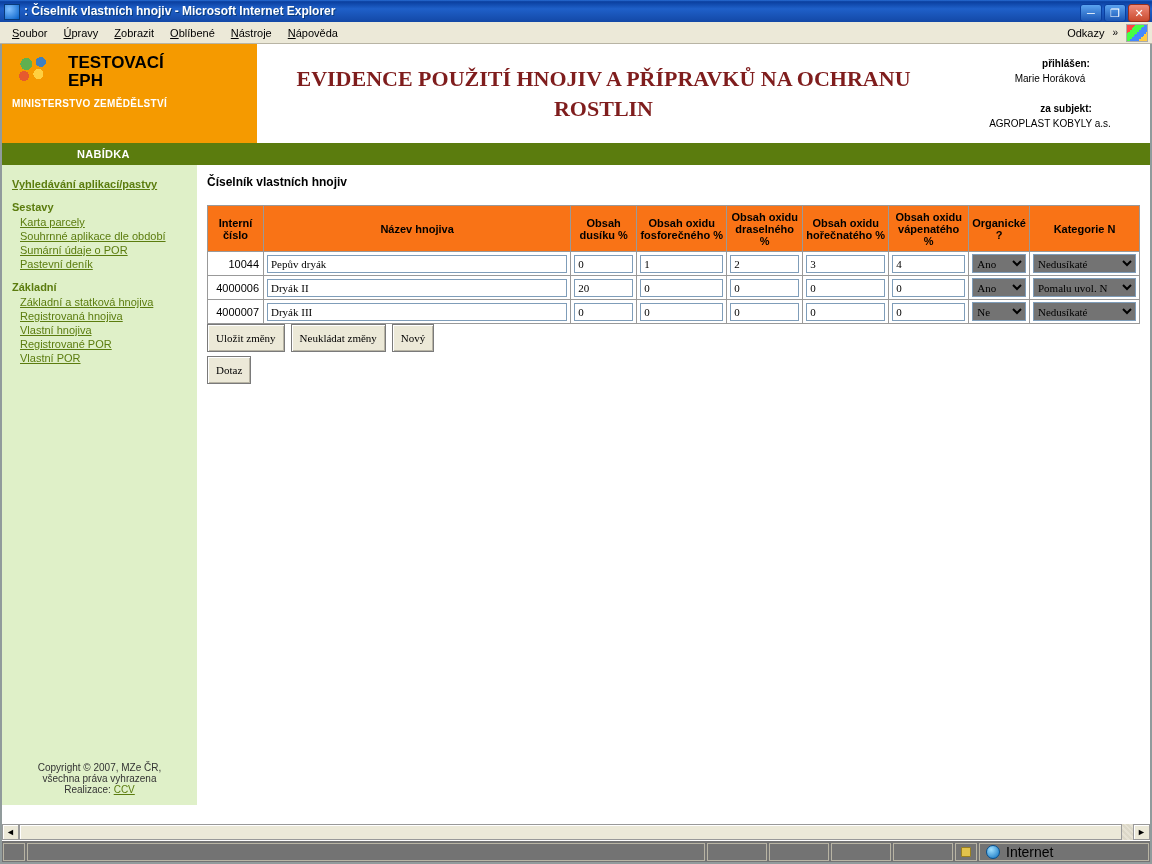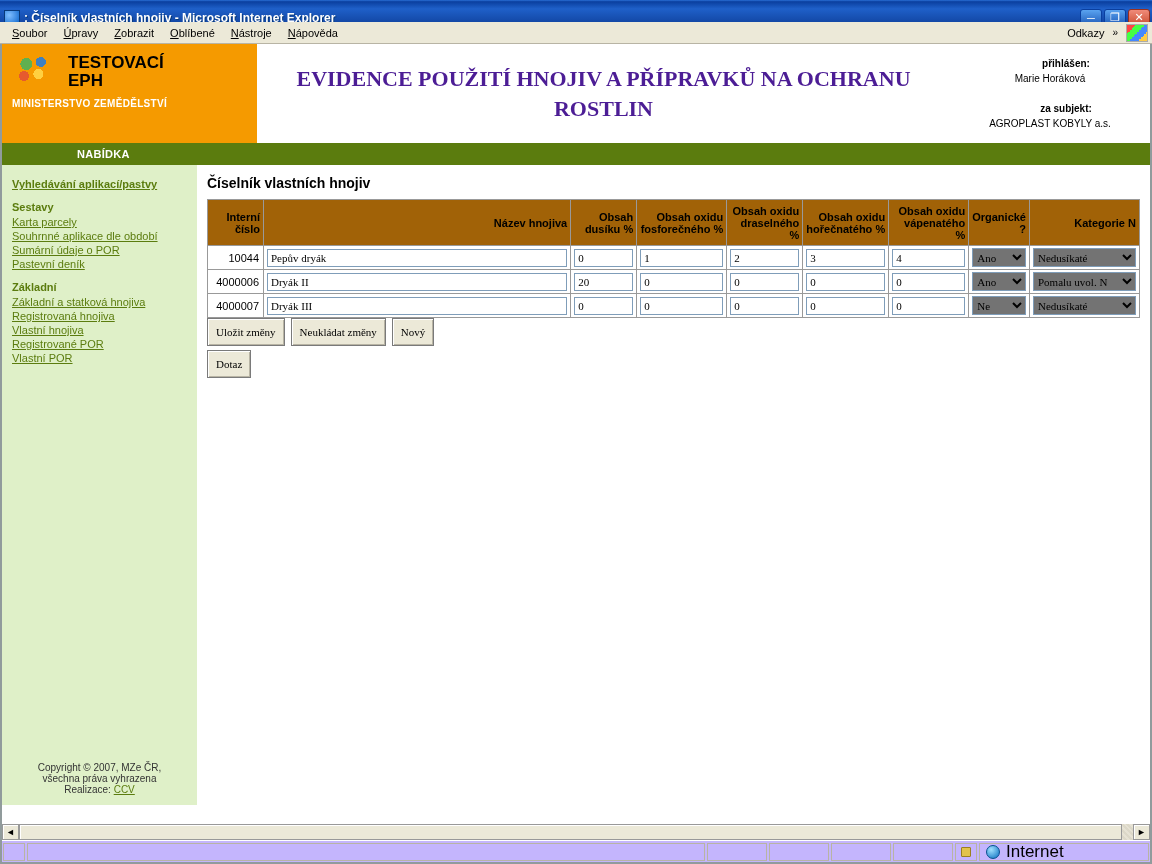--- a/index.html
+++ b/index.html
@@ -11,22 +11,22 @@
     overflow: hidden;
   }
   .window { width: 1152px; height: 864px; display: flex; flex-direction: column; }
 
   
   .titlebar {
     height: 22px;
     background: linear-gradient(to bottom, #2a6fd6 0%, #0a3f9f 8%, #1f60c9 40%, #1348a6 100%);
     color: #fff;
     display: flex;
-    align-items: center;
-    padding: 13px 2px 0 4px;
+    align-items: flex-start;
+    padding: 4px 2px 0 4px;
     font-size: 12px;
   }
   .titlebar .ticon {
     width: 16px; height: 16px; margin-right: 4px;
     background: radial-gradient(circle at 30% 30%, #7fbfff, #0560c9);
     border: 1px solid #083a7a;
   }
   .titlebar .ttext { flex: 1; font-weight: bold; text-shadow: 1px 1px 0 #083a7a; }
   .winbtns { display: flex; gap: 2px; }
   .winbtn {
@@ -83,21 +83,21 @@
   .logo-text { font-family: Arial Black, Arial; font-weight: 900; font-size: 17px; line-height: 18px; }
   .logo-sub { font-size: 10px; font-weight: bold; margin-top: 6px; color: #fff; letter-spacing: 0.3px; }
   .title-cell {
     flex: 1;
     display: flex;
     align-items: center;
     justify-content: center;
     padding: 12px 8px;
   }
   .app-title {
-    color: #4c1d95;
+    color: #7f1d1d;
     font-family: Georgia, serif;
     font-weight: bold;
     font-size: 22px;
     text-align: center;
     line-height: 1.35;
   }
   .user-cell {
     width: 200px;
     text-align: center;
     font-size: 10px;
@@ -123,30 +123,30 @@
     width: 195px;
     background: #dff0c8;
     padding: 8px 10px 10px 10px;
     font-size: 11px;
     display: flex;
     flex-direction: column;
   }
   .sidebar a { color: #5b7c0e; text-decoration: underline; cursor: pointer; display: block; padding: 1px 0; }
   .sidebar .hdr { color: #5b7c0e; font-weight: bold; margin-top: 10px; margin-bottom: 2px; }
   .sidebar a.toplink { font-weight: bold; margin-top: 4px; }
-  .sidebar .sublinks a { }
+  .sidebar .sublinks a { margin-left: 8px; }
   .sidebar .foot { margin-top: auto; text-align: center; font-size: 10px; color: #333; padding-top: 20px; }
   .sidebar .foot a { display: inline; }
 
   .main { flex: 1; padding: 6px 10px; }
-  .main h2 { font-size: 14px; font-weight: bold; margin: 4px 0 8px 0; }
+  .main h2 { font-size: 12px; font-weight: bold; margin: 4px 0 16px 0; }
 
   table.grid { border-collapse: collapse; width: 100%; }
   table.grid th, table.grid td { border: 1px solid #999; padding: 2px 3px; font-size: 11px; vertical-align: middle; }
-  table.grid th { text-align: right; height: 46px; background: #a16207; font-weight: bold; }
+  table.grid th { text-align: center; height: 46px; background: #f97316; font-weight: bold; }
   table.grid td { background: #fff; }
   table.grid input[type=text] {
     width: 100%; border: 1px solid #7f9db9; height: 18px; padding: 0 3px;
     font-family: Tahoma; font-size: 11px;
   }
   table.grid td.idcell { text-align: right; padding-right: 4px; width: 56px; }
   table.grid select { width: 100%; border: 1px solid #7f9db9; height: 19px; font-family: Tahoma; font-size: 11px; background: #737373; }
 
   .record-info { margin: 6px 0 3px 0; }
   .btn {
@@ -157,21 +157,21 @@
     cursor: pointer;
     box-shadow: inset 1px 1px 0 #fff, inset -1px -1px 0 #b8b4a4;
   }
   .btn-row { display: flex; gap: 6px; margin-bottom: 4px; }
 
   
   .hscroll { height: 17px; background: #ece9d8; border-top: 1px solid #fff; display: flex; }
   .hscroll .btn-sb { width: 17px; background: #ece9d8; border: 1px solid #999; box-shadow: inset 1px 1px 0 #fff; display:flex;align-items:center;justify-content:center;font-size:9px;}
   .hscroll .track { flex: 1; background: repeating-linear-gradient(45deg,#e6e2d4 0 2px,#dcd8c8 2px 4px); position: relative; }
   .hscroll .thumb { position: absolute; left: 0; top: 0; bottom: 0; width: 99%; background: #ece9d8; border: 1px solid #999; box-shadow: inset 1px 1px 0 #fff; }
-  .statusbar { height: 22px; background: #c4b5fd; border-top: 1px solid #fff; display: flex; align-items: center; font-size: 17px; }
+  .statusbar { height: 22px; background: #737373; border-top: 1px solid #fff; display: flex; align-items: center; font-size: 14px; }
   .statusbar .cell { border: 1px solid #b8b4a4; height: 18px; margin: 0 1px; display: flex; align-items: center; padding: 0 6px; }
   .statusbar .cell.icon { width: 22px; padding: 0; justify-content: center; }
   .statusbar .flex { flex: 1; }
   .globe { width: 14px; height: 14px; border-radius: 50%; background: radial-gradient(circle at 35% 30%, #a0e0ff, #0a6fc0); border: 1px solid #06508f; }
   .lock { width: 10px; height: 10px; background: #e2c34c; border: 1px solid #9a8020; border-radius: 1px; }
 </style>
 </head>
 <body>
 
 <div class="window">

